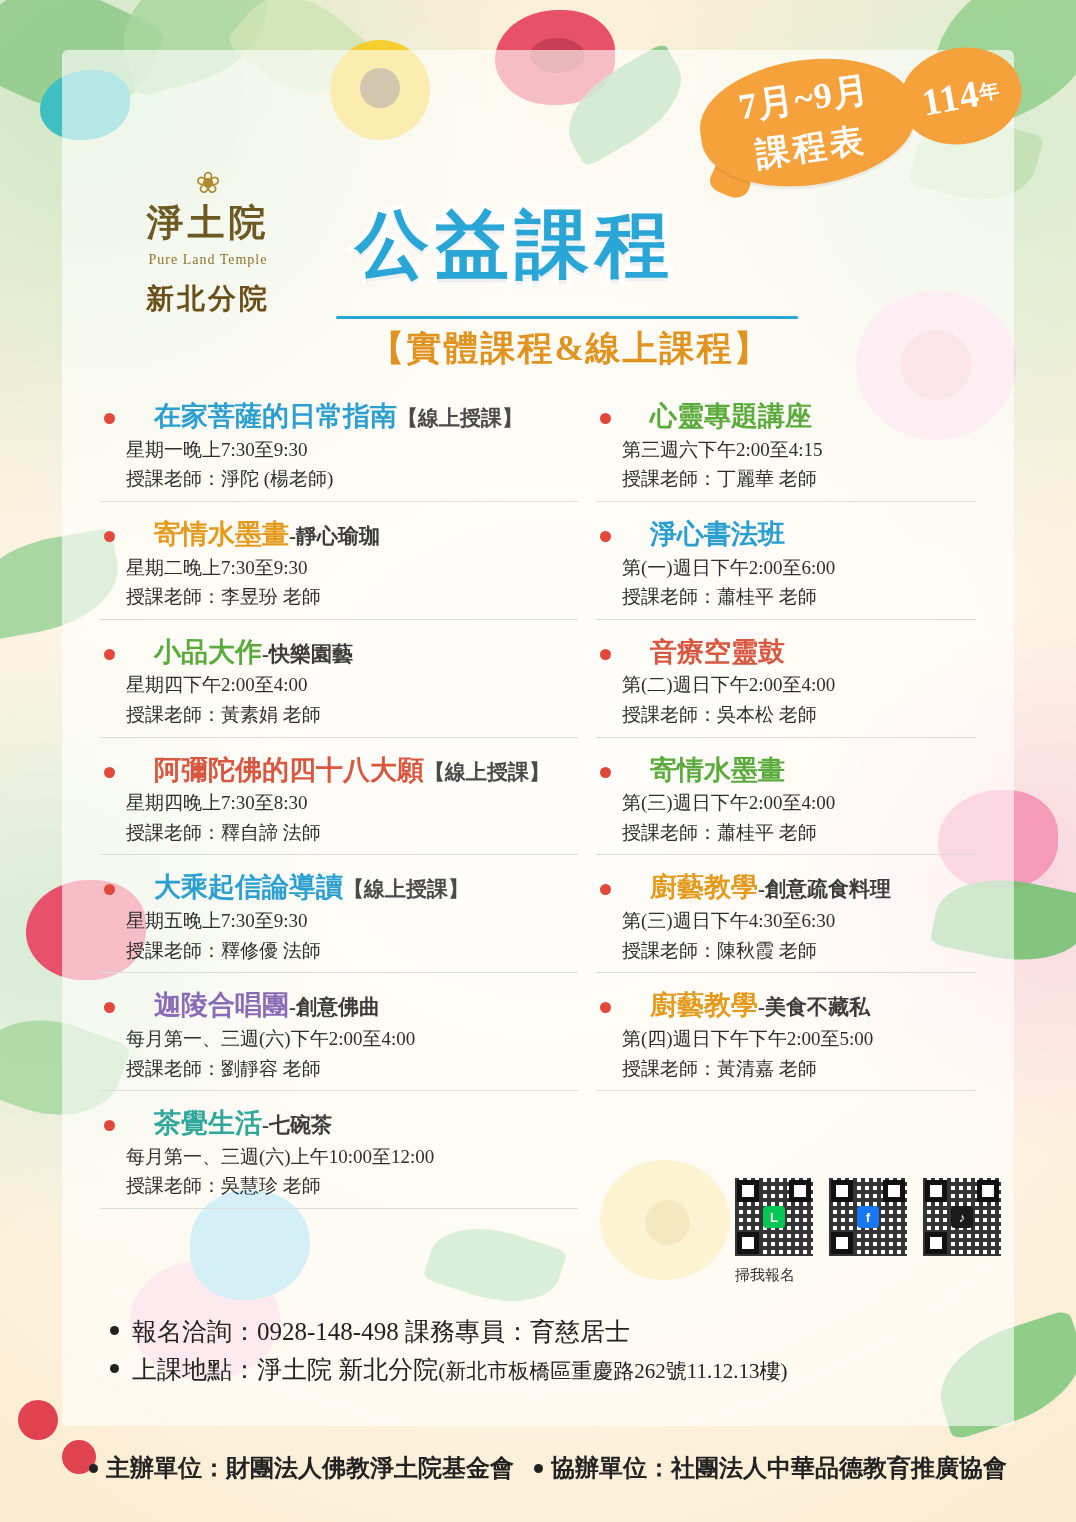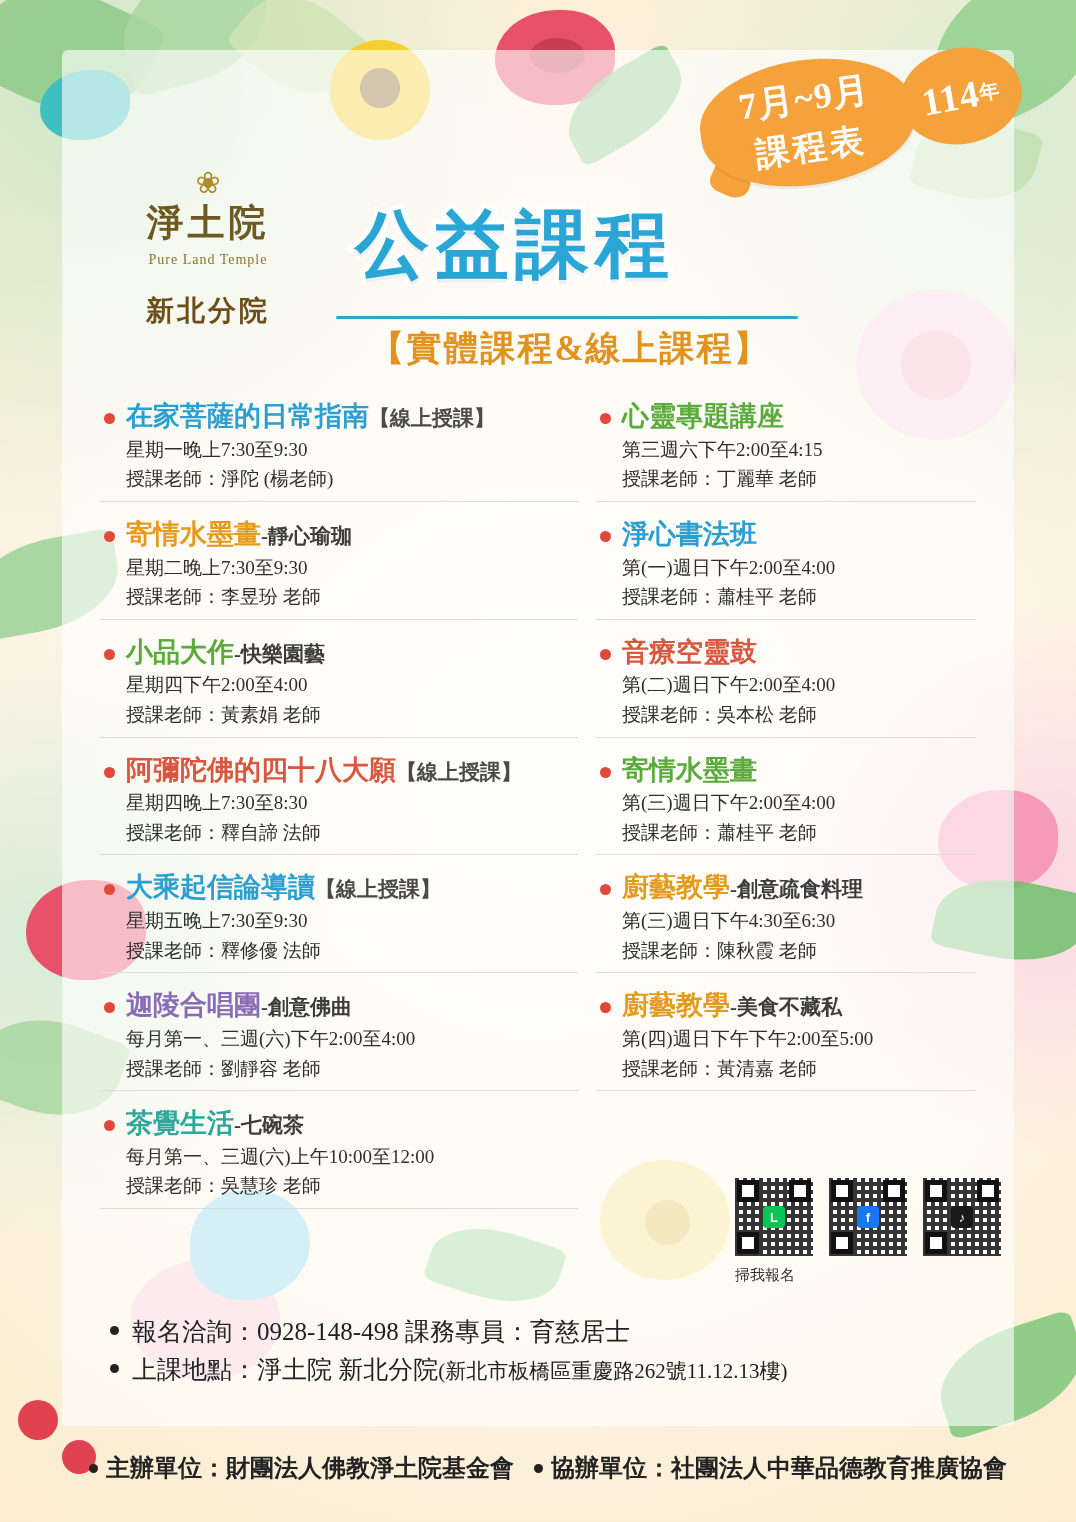--- a/index.html
+++ b/index.html
@@ -31,21 +31,21 @@
   }
 
   
   .logo-block {
     position: absolute; left: 108px; top: 168px; width: 200px; text-align: center;
     color: #7a5a1e;
   }
   .logo-lotus { font-size: 30px; color: #b08b2e; line-height: 1; }
   .logo-cn { font-size: 37px; letter-spacing: 4px; color: #6d5a22; font-family: Liberation Mono, monospace; font-weight: bold; }
   .logo-en { font-size: 14px; letter-spacing: 1px; color: #8b7431; margin-top: 4px; font-family: "Liberation Serif", serif;}
-  .logo-branch { font-size: 28px; letter-spacing: 3px; color: #6b4f18; margin-top: 24px; font-family: "Liberation Serif", serif; font-weight: bold; text-align: center;}
+  .logo-branch { font-size: 28px; letter-spacing: 3px; color: #6b4f18; margin-top: 12px; font-family: "Liberation Serif", serif; font-weight: bold; text-align: center;}
 
   .title-main {
     position: absolute; left: 355px; top: 196px; width: 420px;
     font-size: 74px; font-weight: bold; letter-spacing: 6px;
     color: #2aa6d6;
     -webkit-text-stroke: 9px #ffffff;
     paint-order: stroke fill;
     font-family: "Liberation Serif", serif;
     text-shadow: 0 4px 0 rgba(0,0,0,.06);
   }
@@ -99,21 +99,21 @@
     position: relative;
     padding: 0 0 8px 26px;
     margin-bottom: 16px;
     border-bottom: 1px solid #dcdcdc;
   }
   .course:last-child { border-bottom: 1px solid #dcdcdc; }
   .dot {
     position: absolute; left: 4px; top: 13px; width: 11px; height: 11px;
     border-radius: 50%; background: #e2483a;
   }
-  .c-title { font-size: 27px; font-weight: bold; line-height: 1.25; font-family: "Liberation Serif", serif;}
+  .c-title { font-size: 27px; font-weight: bold; line-height: 1.25; font-family: "Liberation Serif", serif; margin-left: 28px;}
   .c-title .sub { font-size: 21px; font-weight: bold; color: #3c3c3c; }
   .c-title .online { font-size: 21px; color: #4a4a4a; font-weight: bold; }
   .c-line { font-size: 19px; color: #2e2e2e; line-height: 1.45; margin-top: 2px; font-family: "Liberation Serif", serif;}
 
   .t-blue   { color: #2a9fd0; }
   .t-orange { color: #e39a1d; }
   .t-green  { color: #5aab3c; }
   .t-red    { color: #d9563f; }
   .t-purple { color: #8a6bb5; }
   .t-teal   { color: #2fa79b; }
@@ -262,21 +262,21 @@
     <div class="col right" id="col-right">
         <div class="course">
           <span class="dot"></span>
           <div class="c-title t-green"><span>心靈專題講座</span><span class="sub"></span><span class="online"></span></div>
           <div class="c-line">第三週六下午2:00至4:15</div>
           <div class="c-line">授課老師：丁麗華 老師</div>
         </div>
         <div class="course">
           <span class="dot"></span>
           <div class="c-title t-blue"><span>淨心書法班</span><span class="sub"></span><span class="online"></span></div>
-          <div class="c-line">第(一)週日下午2:00至4:00</div>
+          <div class="c-line">第(一)週日下午2:00至6:00</div>
           <div class="c-line">授課老師：蕭桂平 老師</div>
         </div>
         <div class="course">
           <span class="dot"></span>
           <div class="c-title t-red"><span>音療空靈鼓</span><span class="sub"></span><span class="online"></span></div>
           <div class="c-line">第(二)週日下午2:00至4:00</div>
           <div class="c-line">授課老師：吳本松 老師</div>
         </div>
         <div class="course">
           <span class="dot"></span>

